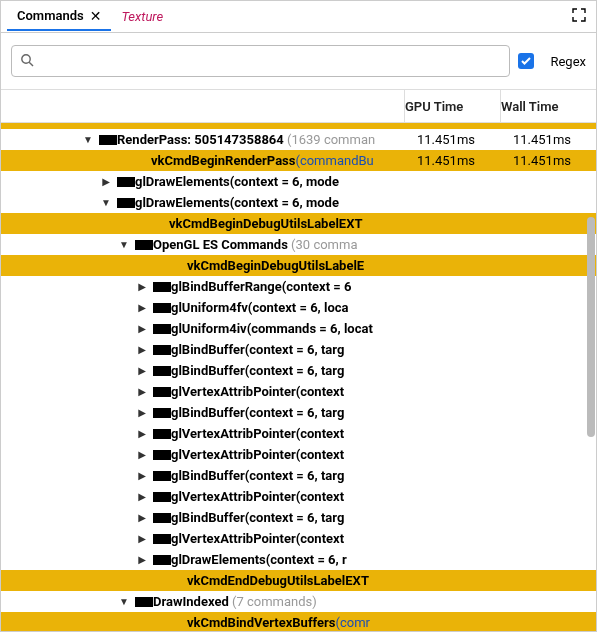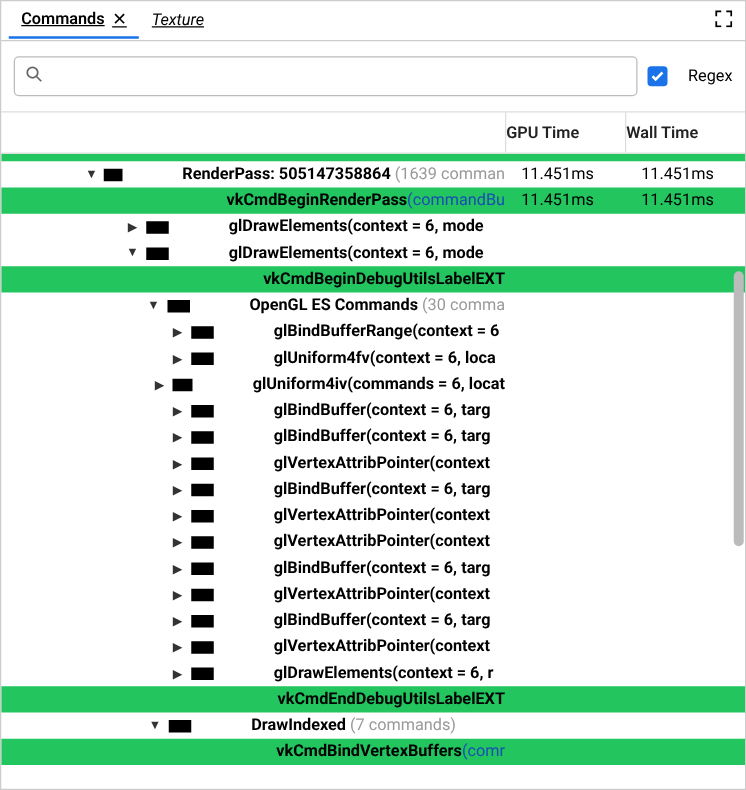--- a/index.html
+++ b/index.html
@@ -1,45 +1,45 @@
 <!DOCTYPE html>
 <html><head>
 <meta charset="utf-8">
 <style>
   * { margin: 0; padding: 0; box-sizing: border-box; }
   html, body { width: 597px; height: 632px; font-family: -apple-system, BlinkMacSystemFont, "Segoe UI", Roboto, sans-serif; font-size: 13px; color: #000; background: #fff; overflow: hidden; }
   .panel { width: 597px; height: 632px; display: flex; flex-direction: column; border: 1px solid #ccc; }
   .tabs { display: flex; align-items: center; height: 32px; border-bottom: 1px solid #ccc; padding: 0 6px; position: relative; }
-  .tab { padding: 6px 10px 6px 10px; font-weight: 600; cursor: pointer; display: flex; align-items: flex-end; gap: 6px; text-decoration: underline; }
+  .tab { padding: 6px 10px 6px 10px; font-weight: 600; cursor: pointer; display: flex; align-items: flex-end; gap: 6px; }
   .tab.active { border-bottom: 2px solid #1a73e8; }
-  .tab.inactive { font-weight: 400; font-style: italic; color: #000000; }
+  .tab.inactive { font-weight: 400; font-style: italic; color: #be185d; }
   .tab-close { font-weight: 400; font-size: 14px; line-height: 1; }
   .expand-icon { margin-left: auto; padding: 4px; cursor: pointer; }
   .search-row { display: flex; align-items: center; gap: 8px; padding: 12px 10px; }
   .search-box { flex: 1; display: flex; align-items: center; border: 1px solid #bbb; border-radius: 4px; height: 32px; padding: 0 8px; gap: 6px; }
   .search-box input { flex: 1; border: none; outline: none; font-size: 13px; background: transparent; }
   .regex-wrap { display: flex; align-items: center; gap: 16px; }
   .regex-check { width: 16px; height: 16px; border-radius: 3px; background: #1a73e8; display: flex; align-items: center; justify-content: center; }
   .regex-check svg { width: 12px; height: 12px; }
   .table-head { display: flex; border-top: 1px solid #ddd; border-bottom: 1px solid #ddd; height: 34px; align-items: stretch; }
   .th-name { flex: 1; }
   .th-gpu, .th-wall { width: 96px; border-left: 1px solid #ddd; display: flex; align-items: center; justify-content: flex-start; font-weight: 600; color: #222; font-size: 13px; }
   .tree-body { flex: 1; overflow: auto; position: relative; }
   .row { display: flex; align-items: center; height: 21px; font-size: 13px; }
   .row .name-cell { flex: 1; overflow: hidden; white-space: nowrap; display: flex; align-items: center; }
   .row .time-cell { width: 96px; text-align: center; padding-right: 12px; font-size: 13px; color: #000; }
-  .pink { background: #22c55e; }
+  .pink { background: #eab308; }
   .toggle { width: 14px; display: inline-flex; justify-content: center; margin-right: 4px; color: #333; font-size: 10px; cursor: pointer; user-select: none; }
   .toggle.empty { visibility: hidden; }
   .redact { display: inline-block; background: #000; height: 10px; vertical-align: middle; }
   .bold { font-weight: 700; }
   .gray { color: #999; font-weight: 400; }
   .link { color: #1a4db3; }
   .indent { display: inline-block; }
-  .row .name-cell > .text { white-space: nowrap; padding-left: 48px; }
+  .row .name-cell > .text { white-space: nowrap; }
   .scroll-thumb { position: absolute; right: 1px; top: 94px; width: 8px; height: 220px; background: #bbb; border-radius: 4px; }
 </style>
 </head>
 <body>
 
 <div class="panel">
 
   <div class="tabs">
     <div class="tab active">
       <span>Commands</span>
@@ -146,20 +146,30 @@
         <div class="name-cell">
           <span class="indent" style="width: 116px;"></span>
           <span class="toggle">▼</span>
           <span class="redact" style="width: 18px;"></span>
           <span> </span>
           <span class="text"><span class="bold">OpenGL ES Commands</span><span class="gray"> (30 comma</span></span>
         </div>
         <div class="time-cell"></div>
         <div class="time-cell"></div>
       </div>
+      <div class="row pink">
+        <div class="name-cell">
+          <span class="indent" style="width: 134px;"></span>
+          <span class="toggle empty"></span>
+          <span class="indent" style="width: 34px;"></span>
+          <span class="text"><span class="bold">vkCmdBeginDebugUtilsLabelE</span></span>
+        </div>
+        <div class="time-cell"></div>
+        <div class="time-cell"></div>
+      </div>
       <div class="row">
         <div class="name-cell">
           <span class="indent" style="width: 134px;"></span>
           <span class="toggle">▶</span>
           <span class="redact" style="width: 18px;"></span>
           <span> </span>
           <span class="text"><span class="bold">glBindBufferRange(context = 6</span></span>
         </div>
         <div class="time-cell"></div>
         <div class="time-cell"></div>

